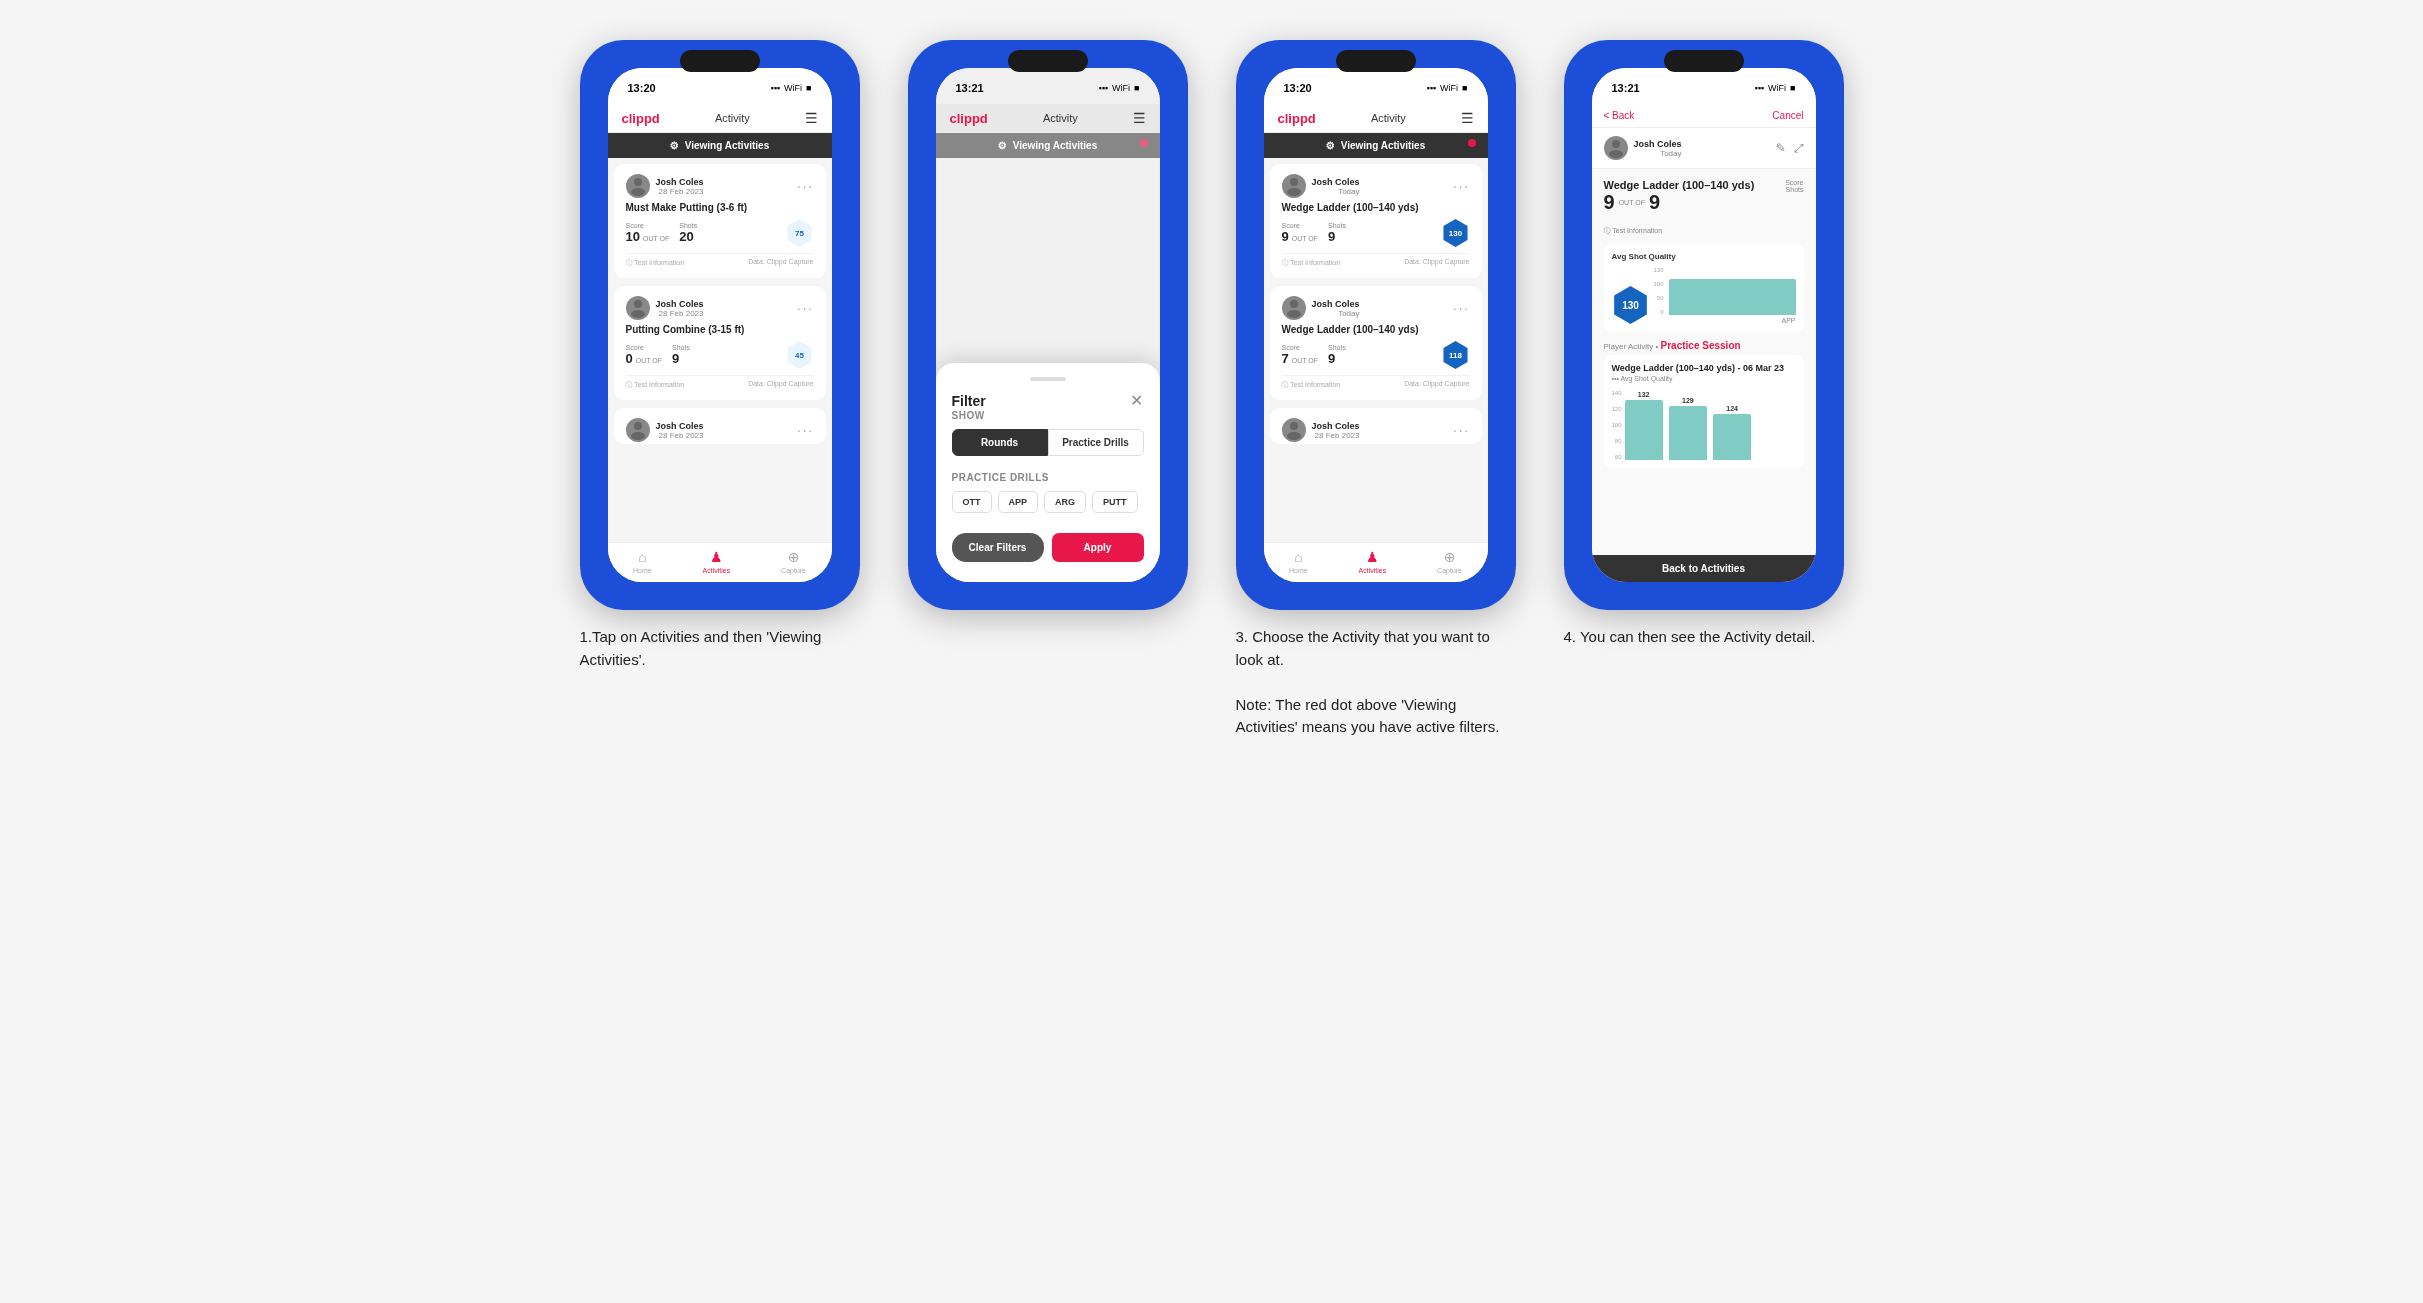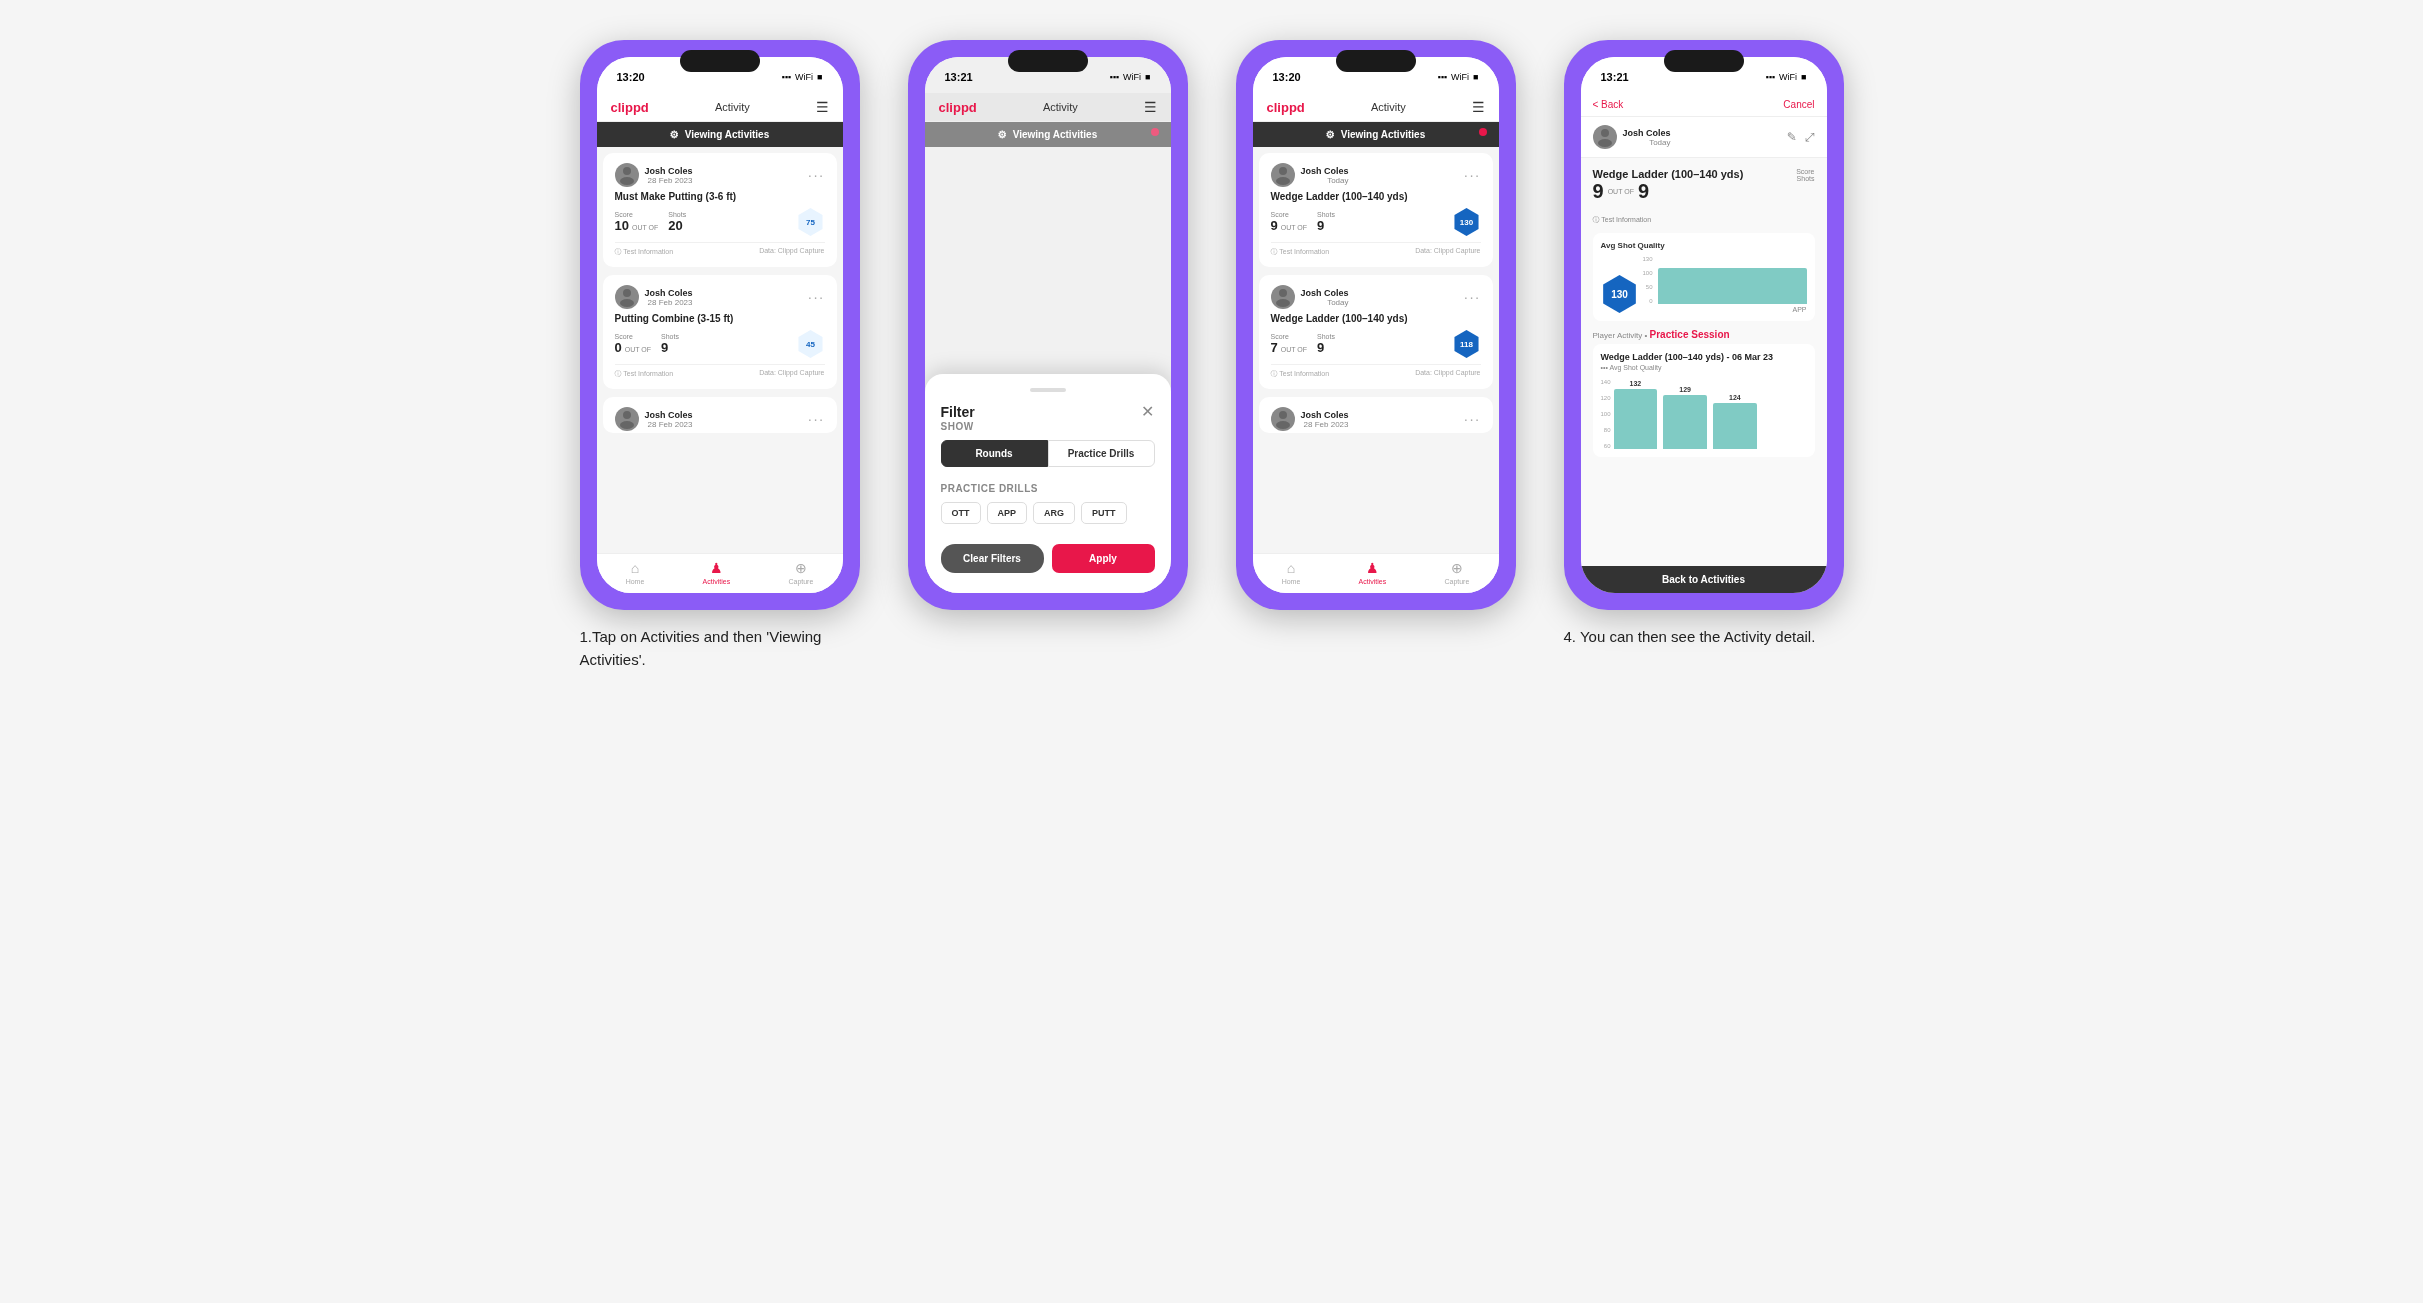--- a/index.html
+++ b/index.html
@@ -25,23 +25,23 @@
       display: flex;
       flex-direction: column;
       align-items: center;
       width: 300px;
     }
 
     
     .phone {
       width: 280px;
       height: 570px;
-      background: #8b5cf6;
+      background: #1d4ed8;
       border-radius: 44px;
-      padding: 17px;
+      padding: 28px;
       position: relative;
       box-shadow: 0 8px 32px rgba(0,0,0,0.25);
       flex-shrink: 0;
     }
 
     .phone-screen {
       width: 100%;
       height: 100%;
       background: #fff;
       border-radius: 34px;
@@ -1024,20 +1024,23 @@
             <span class="nav-icon active">♟</span>
             <span class="nav-label active">Activities</span>
           </div>
           <div class="nav-item">
             <span class="nav-icon">⊕</span>
             <span class="nav-label">Capture</span>
           </div>
         </div>
       </div>
     </div>
+    <div class="caption">
+      <span class="caption-step">3. Choose the Activity that you want to look at.<br><br>Note: The red dot above 'Viewing Activities' means you have active filters.</span>
+    </div>
   </div>
 
   <div class="phone-column">
     <div class="phone">
       <div class="phone-notch"></div>
       <div class="phone-screen">
 
         <div class="status-bar">
           <span class="status-time">13:21</span>
           <div class="status-icons">

